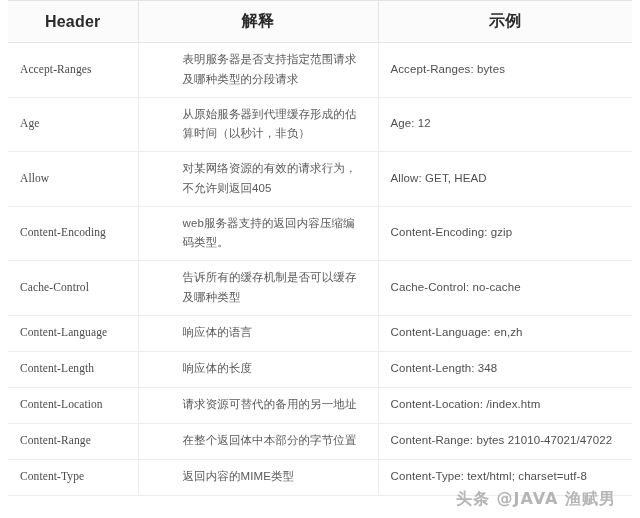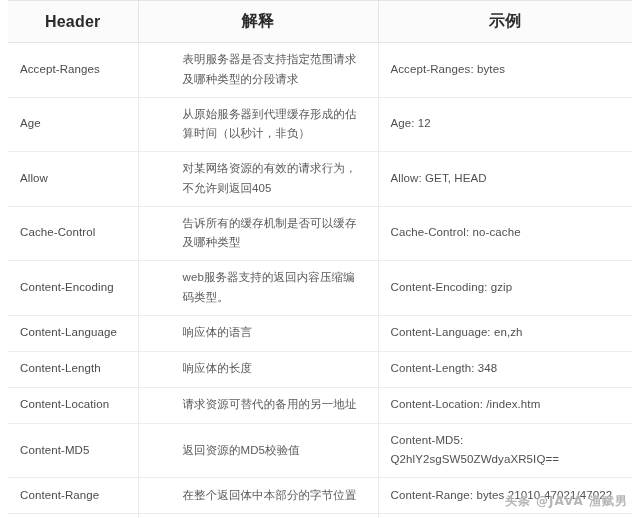--- a/index.html
+++ b/index.html
@@ -58,40 +58,41 @@
     vertical-align: middle;
     line-height: 1.72;
     letter-spacing: 0.1px;
     background: #ffffff;
   }
   table.http-headers td:last-child { border-right: none; }
 
   table.http-headers td.col-name {
     color: #4a4a4a;
     white-space: nowrap;
+    font-family: Liberation Serif, serif;
   }
   table.http-headers td.col-desc {
     color: #5a5a5a;
     padding-left: 44px;
   }
   table.http-headers td.col-example {
     color: #4f4f4f;
     margin-top: 16px;
   }
   table.http-headers tr.row-tall td { height: 34px; }
   table.http-headers tr.row-short td { height: 21px; }
 
   .example-lines span { display: block; }
 
   
   .watermark {
     position: absolute;
-    right: 12px;
+    right: 24px;
     bottom: 8px;
-    font-size: 12px;
+    font-size: 16px;
     font-weight: bold;
     color: rgba(120,120,120,0.55);
     letter-spacing: 1px;
     white-space: nowrap;
     pointer-events: none;
     text-shadow: 0 0 1px rgba(255,255,255,0.9), 0 0 2px rgba(255,255,255,0.7);
     font-family: "DejaVu Sans", "Liberation Sans", sans-serif;
   }
 </style>
 </head>
@@ -126,59 +127,49 @@
         <td class="col-example">Age: 12</td>
       </tr>
 
       <tr class="row-tall">
         <td class="col-name">Allow</td>
         <td class="col-desc">对某网络资源的有效的请求行为，不允许则返回405</td>
         <td class="col-example">Allow: GET, HEAD</td>
       </tr>
 
       <tr class="row-short">
+        <td class="col-name">Content-Encoding</td>
+        <td class="col-desc">web服务器支持的返回内容压缩编码类型。</td>
+        <td class="col-example">Content-Encoding: gzip</td>
+      </tr>
+
+      <tr class="row-short">
         <td class="col-name">Cache-Control</td>
         <td class="col-desc">告诉所有的缓存机制是否可以缓存及哪种类型</td>
         <td class="col-example">Cache-Control: no-cache</td>
-      </tr>
-
-      <tr class="row-short">
-        <td class="col-name">Content-Encoding</td>
-        <td class="col-desc">web服务器支持的返回内容压缩编码类型。</td>
-        <td class="col-example">Content-Encoding: gzip</td>
       </tr>
 
       <tr class="row-short">
         <td class="col-name">Content-Language</td>
         <td class="col-desc">响应体的语言</td>
         <td class="col-example">Content-Language: en,zh</td>
       </tr>
 
       <tr class="row-short">
         <td class="col-name">Content-Length</td>
         <td class="col-desc">响应体的长度</td>
         <td class="col-example">Content-Length: 348</td>
       </tr>
 
       <tr class="row-short">
         <td class="col-name">Content-Location</td>
         <td class="col-desc">请求资源可替代的备用的另一地址</td>
         <td class="col-example">Content-Location: /index.htm</td>
       </tr>
 
-      <tr class="row-tall">
-        <td class="col-name">Content-MD5</td>
-        <td class="col-desc">返回资源的MD5校验值</td>
-        <td class="col-example">
-          <span class="example-lines">
-            <span>Content-MD5:</span>
-            <span>Q2hlY2sgSW50ZWdyaXR5IQ==</span>
-          </span>
-        </td>
-      </tr>
 
       <tr class="row-short">
         <td class="col-name">Content-Range</td>
         <td class="col-desc">在整个返回体中本部分的字节位置</td>
         <td class="col-example">Content-Range: bytes 21010-47021/47022</td>
       </tr>
 
       <tr class="row-short">
         <td class="col-name">Content-Type</td>
         <td class="col-desc">返回内容的MIME类型</td>

